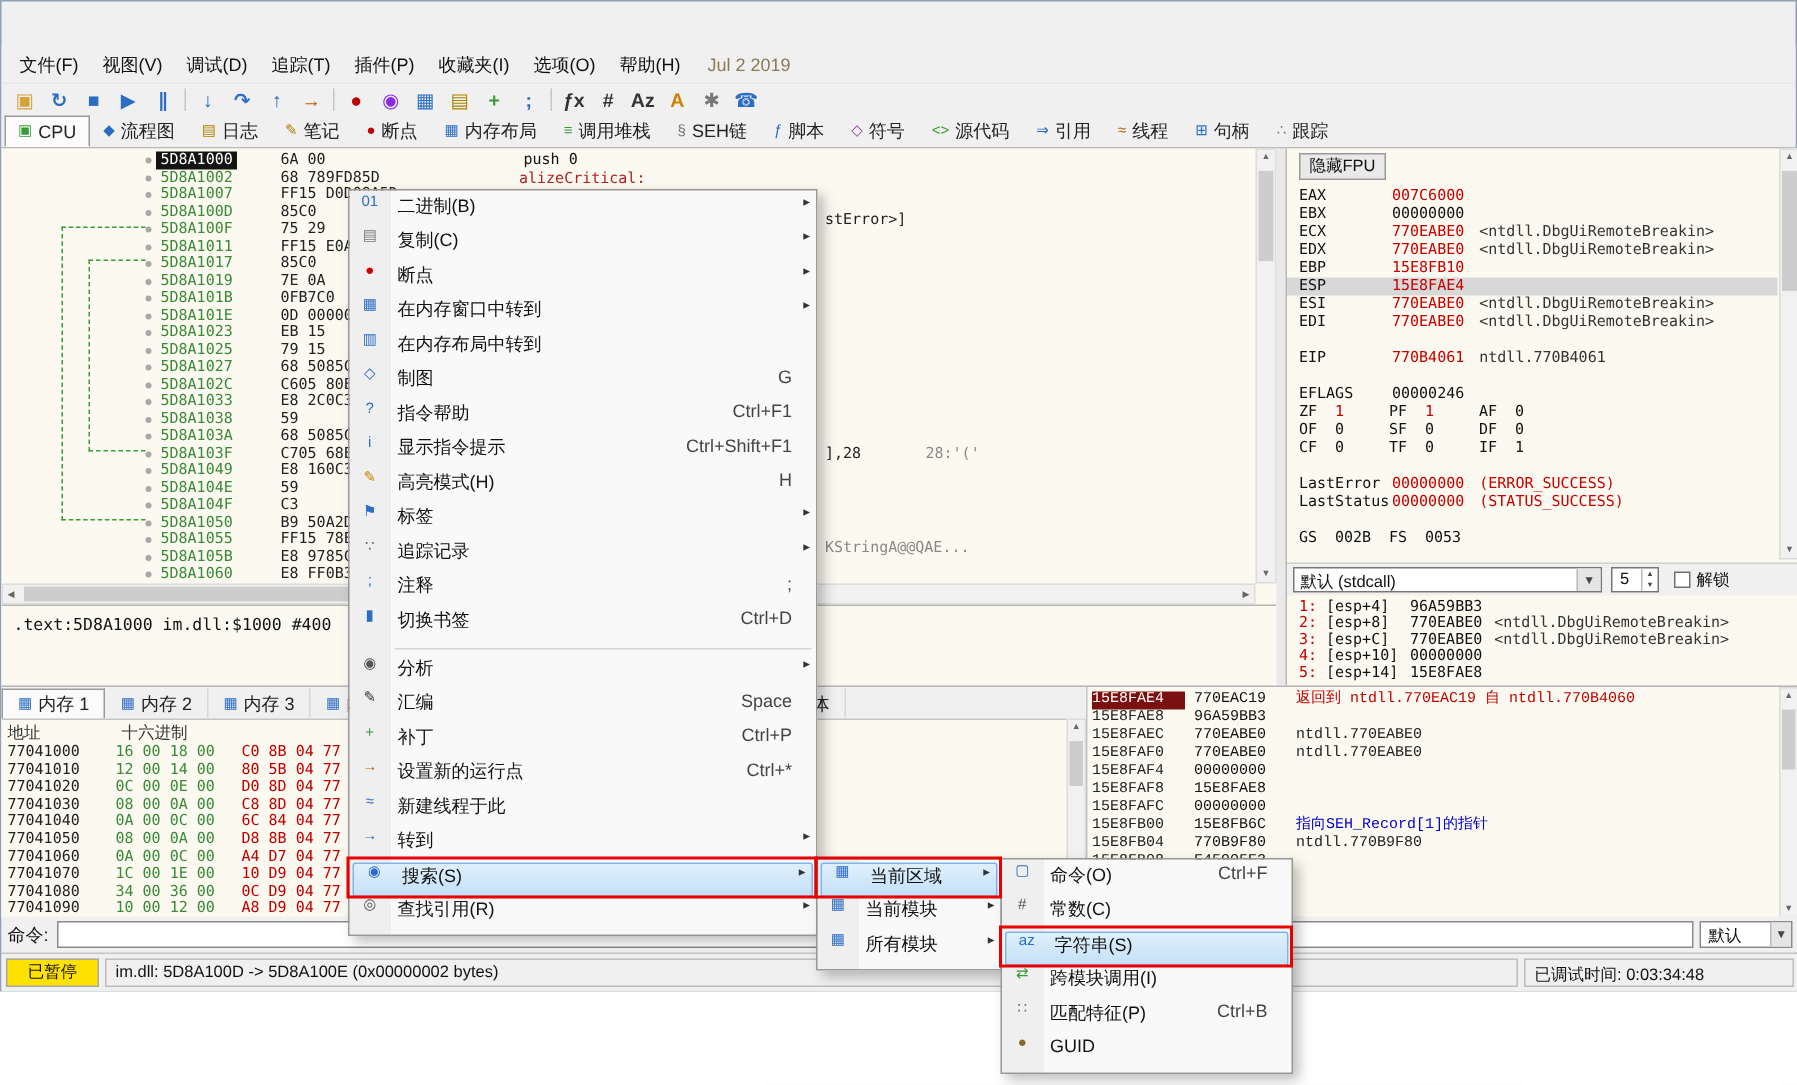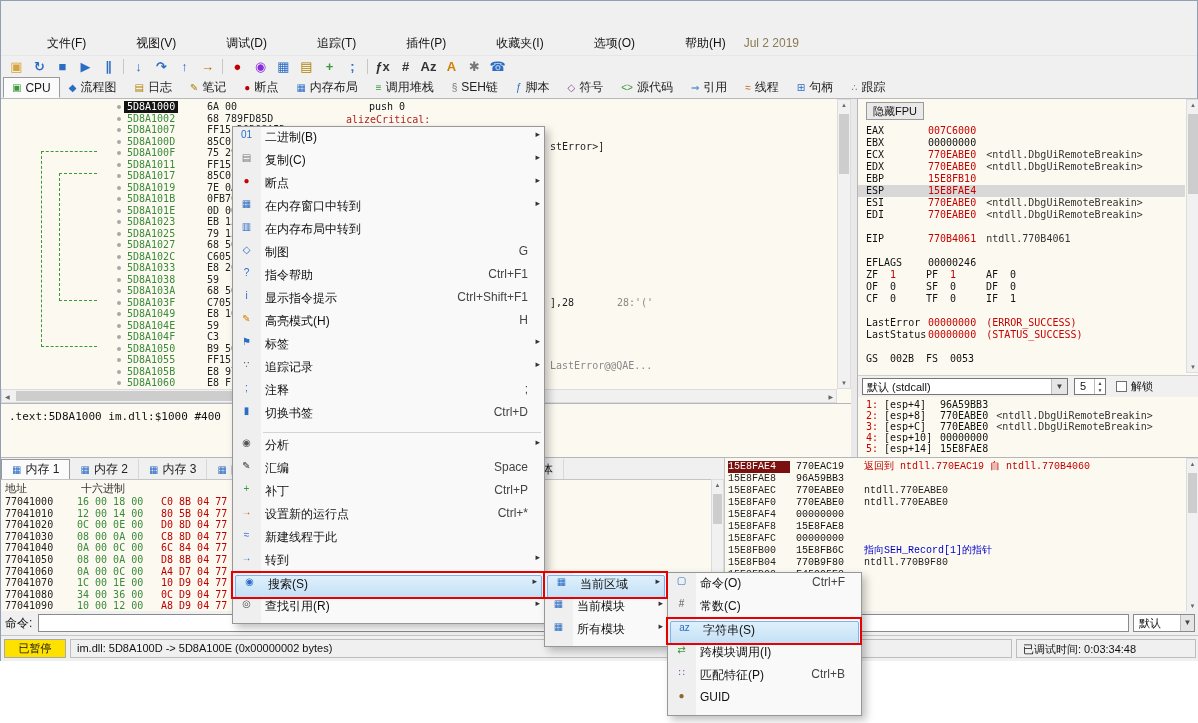--- a/index.html
+++ b/index.html
@@ -15,21 +15,21 @@
     display:flex; align-items:center; padding-left:8px; }
   #appicon { width:18px; height:18px; margin-right:6px; }
   #title { font-size:12px; color:#111; }
   #wincontrols { margin-left:auto; display:flex; height:30px; }
   .wbtn { width:45px; height:30px; display:flex; align-items:center; justify-content:center;
     font-size:12px; color:#333; }
 
   
   #menubar { position:absolute; left:0; top:30px; width:100%; height:24px; background:#f0f0f0;
     display:flex; align-items:center; padding-left:4px; }
-  .mbitem { padding:3px 8px;margin-left:34px; }
+  .mbitem { padding:3px 8px; }
   .mbdate { margin-left:10px; color:#8a7a55; }
 
   
   #toolbar { position:absolute; left:0; top:54px; width:100%; height:22px; background:#f0f0f0;
     display:flex; align-items:center; padding-left:4px; border-top:1px solid #e6e6e6; }
   .tbbtn { width:23px; height:20px; display:flex; align-items:center; justify-content:center;
     font-size:13px; font-weight:bold; }
   .tbsep { width:1px; height:15px; background:#c6c6c6; margin:0 3px; }
 
   
@@ -38,21 +38,21 @@
   .vtab { display:inline-flex; align-items:center; height:21px; padding:0 8px; color:#222;
     border:1px solid transparent; }
   .vtab.active { background:#fbfbfb; border:1px solid #9a9a9a; border-bottom:1px solid #fbfbfb; }
   .vtico { margin-right:4px; font-size:10px; }
   .vtlabel { font-size:12px; }
 
   
   #main { position:absolute; left:0; top:98px; width:1198px; height:358px; }
   #disasm { position:absolute; left:0; top:0; width:850px; height:358px; background:#fcfaf0; }
   #disrows { position:absolute; left:0; top:2px; right:14px; }
-  .drow { position:relative; height:11.5px; font-size:10px; line-height:11.5px;margin-left:20px; }
+  .drow { position:relative; height:11.5px; font-size:10px; line-height:11.5px; }
   .ddot { position:absolute; left:96px; top:4px; width:4px; height:4px; border-radius:50%; background:#a8a8a8; }
   .daddr { position:absolute; left:106px; color:#3a8a3a; }
   .daddr.eip { background:#141414; color:#fff; padding:0 3px; left:103px; }
   .dbytes { position:absolute; left:186px; color:#222; }
   .dtext { position:absolute; left:348px; color:#111; }
   .frag { position:absolute; font-family:"DejaVu Sans Mono",monospace; font-size:10px; }
   .frag.red { color:#b22222; } .frag.k { color:#222; } .frag.gray { color:#888; }
   .jline { position:absolute; border-left:1px dashed #3a9a3a; border-top:1px dashed #3a9a3a;
     border-bottom:1px dashed #3a9a3a; }
   #j1 { left:40px; top:52px; width:56px; height:196px; }
@@ -423,21 +423,21 @@
         <span class="harrow" style="right:3px">▶</span>
         <div class="thumbh" style="left:14px;width:430px"></div>
       </div>
       <div id="infoline">
         <span class="mono">.text:5D8A1000 im.dll:$1000 #400</span>
       </div>
     <span class="frag red" style="left: 345px; top: 15px; text-align: center;">alizeCritical:</span>
         <span class="frag k" style="left: 549px; top: 42px;">stError&gt;]</span>
         <span class="frag k" style="left: 549px; top: 198px;">],28</span>
         <span class="frag gray" style="left: 616px; top: 198px;">28:'('</span>
-        <span class="frag gray" style="left: 549px; top: 261px;">LastError@@QAE...</span>
+        <span class="frag gray" style="left: 549px; top: 261px;">KStringA@@QAE...</span>
       </div>
     <div id="splitter"></div>
 
     <div id="regs">
       <div id="fpubtn">隐藏FPU</div>
       <div id="regrows">
           <div class="rrow"><span class="rname">EAX</span><span class="rval chg">007C6000</span></div>
           <div class="rrow"><span class="rname">EBX</span><span class="rval">00000000</span></div>
           <div class="rrow"><span class="rname">ECX</span><span class="rval chg">770EABE0</span><span class="rcom">&lt;ntdll.DbgUiRemoteBreakin&gt;</span></div>
           <div class="rrow"><span class="rname">EDX</span><span class="rval chg">770EABE0</span><span class="rcom">&lt;ntdll.DbgUiRemoteBreakin&gt;</span></div>

